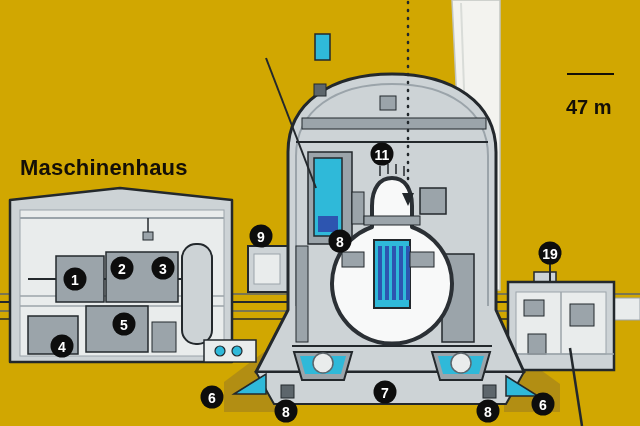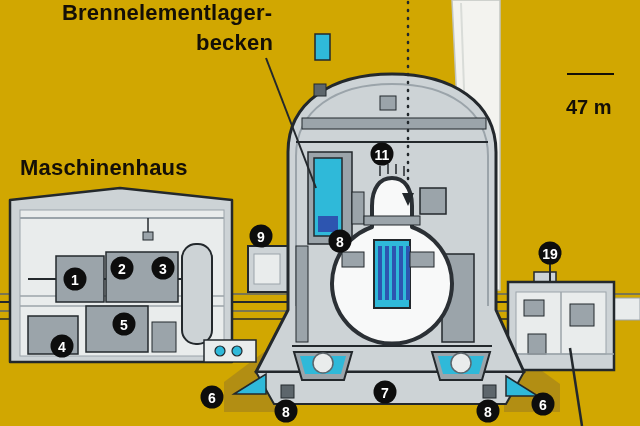--- a/index.html
+++ b/index.html
@@ -153,22 +153,20 @@
     <g>
       <line x1="408" y1="2" x2="408" y2="192" class="s-out" stroke-width="2.5" stroke-dasharray="1 7" stroke-linecap="round"></line>
       <polygon points="408,206 402,193 414,193" class="f-out"></polygon>
     </g>
 
     <line x1="266" y1="58" x2="316" y2="188" class="s-out" stroke-width="2"></line>
     <line x1="550" y1="264" x2="550" y2="282" class="s-out" stroke-width="2"></line>
     <line x1="570" y1="348" x2="582" y2="426" class="s-out" stroke-width="2.5"></line>
   </svg>
 
-  <div class="t headline" style="left:62px;top:0px">Brennelementlager-</div>
-  <div class="t headline" style="left:196px;top:30px">becken</div>
   <div class="t headline" style="left:20px;top:155px">Maschinenhaus</div>
 
   <div class="scale-bar" style="left:567px;top:73px"></div>
   <div class="t scale-text" style="left:566px;top:96px">47 m</div>
 
   <div class="badge" style="left:75px;top:279px">1</div>
   <div class="badge" style="left:122px;top:268px">2</div>
   <div class="badge" style="left:163px;top:268px">3</div>
   <div class="badge" style="left:62px;top:346px">4</div>
   <div class="badge" style="left:124px;top:324px">5</div>

